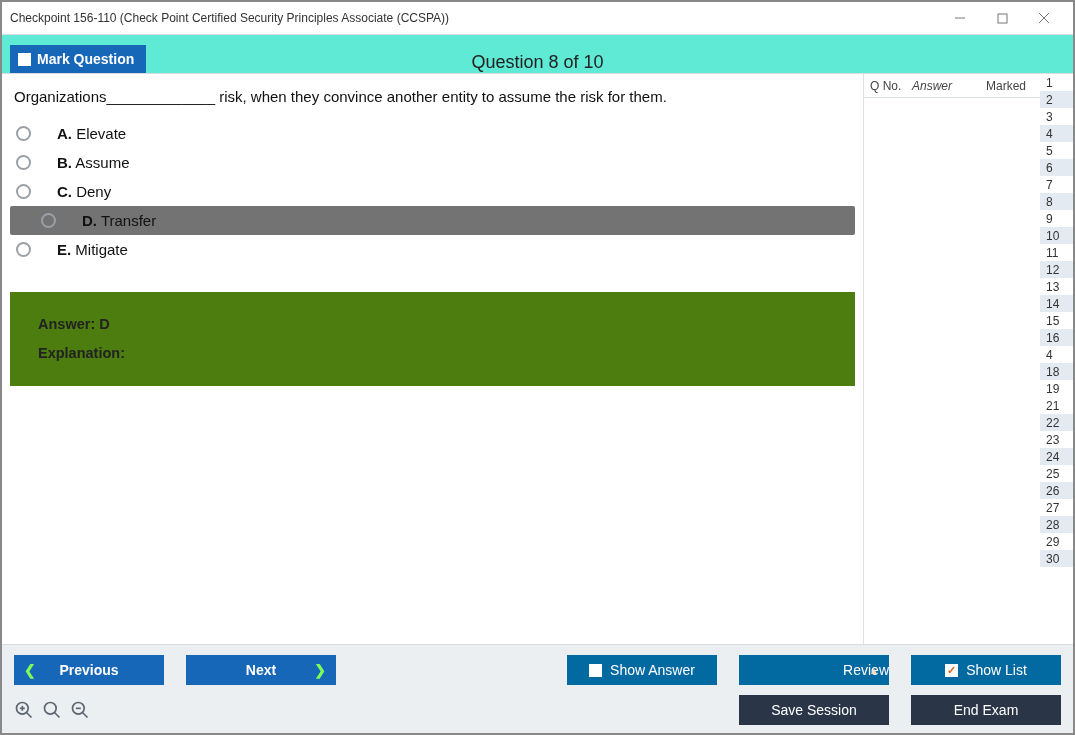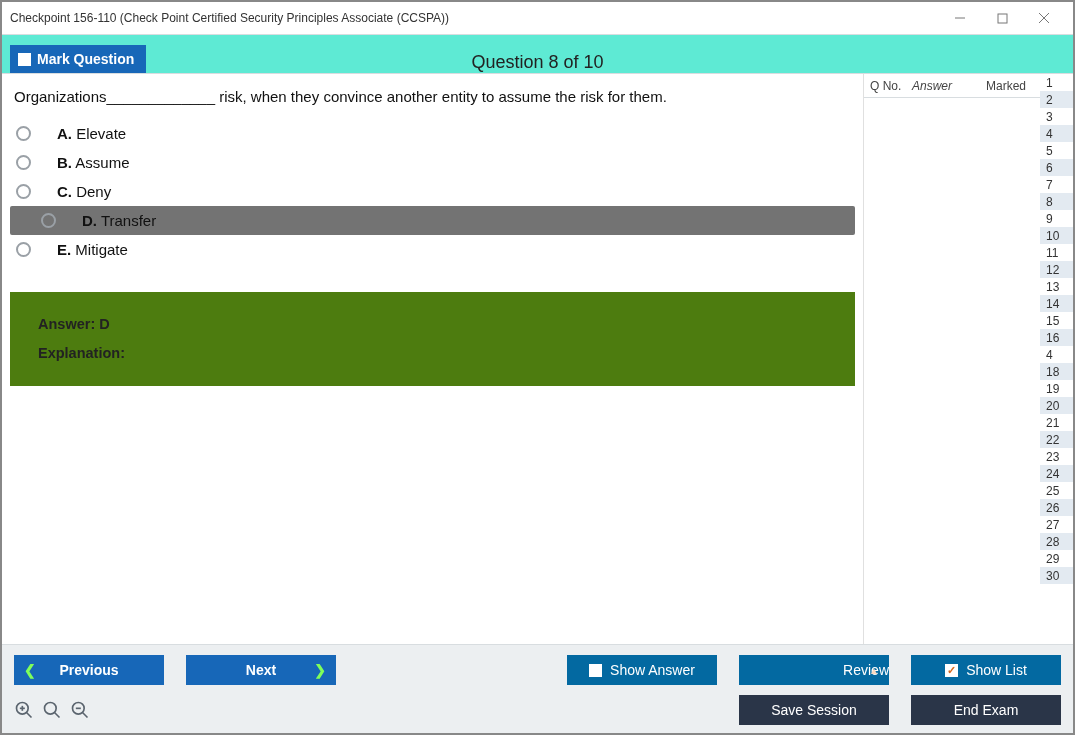--- a/index.html
+++ b/index.html
@@ -270,21 +270,20 @@
           <div class="side-row even">10</div>
           <div class="side-row odd">11</div>
           <div class="side-row even">12</div>
           <div class="side-row odd">13</div>
           <div class="side-row even">14</div>
           <div class="side-row odd">15</div>
           <div class="side-row even">16</div>
           <div class="side-row odd">4</div>
           <div class="side-row even">18</div>
           <div class="side-row odd">19</div>
-          <div class="side-row even">20</div>
           <div class="side-row odd">21</div>
           <div class="side-row even">22</div>
           <div class="side-row odd">23</div>
           <div class="side-row even">24</div>
           <div class="side-row odd">25</div>
           <div class="side-row even">26</div>
           <div class="side-row odd">27</div>
           <div class="side-row even">28</div>
           <div class="side-row odd">29</div>
           <div class="side-row even">30</div>

